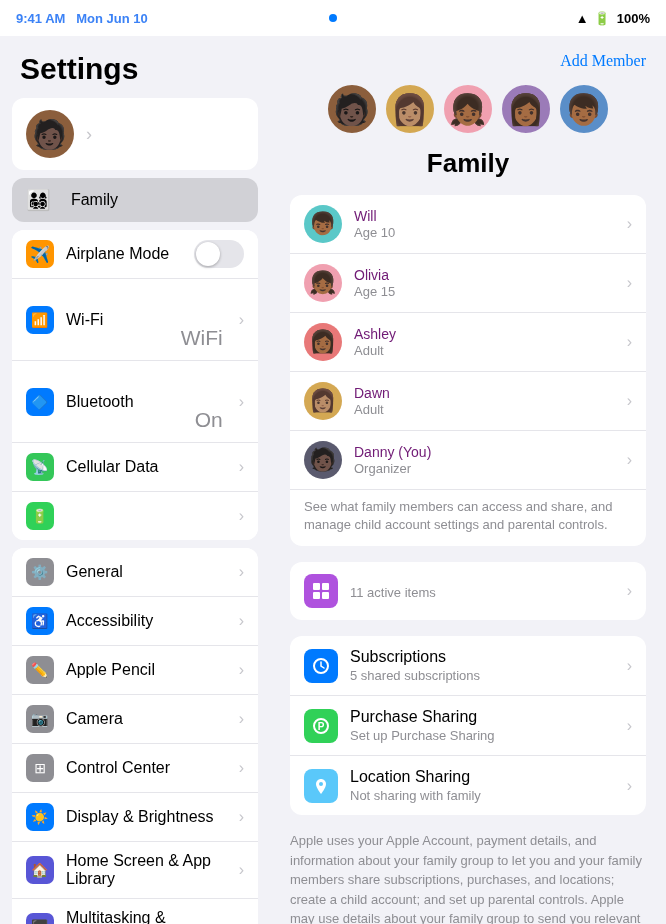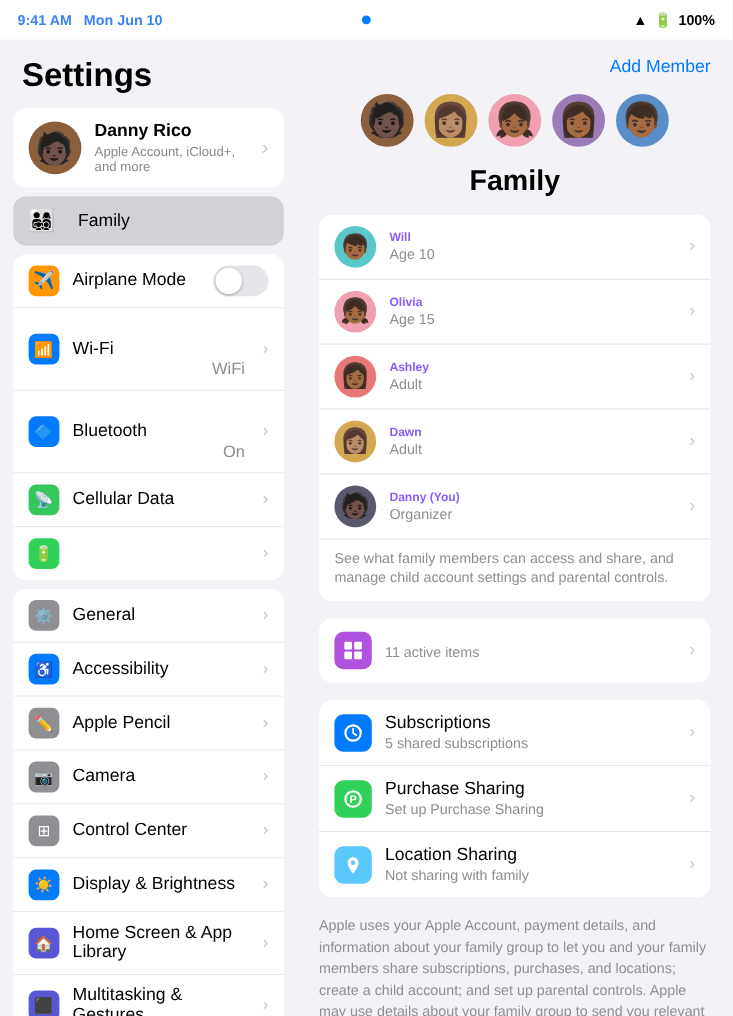--- a/index.html
+++ b/index.html
@@ -130,21 +130,21 @@
     .icon-green2 { background: #30d158; }
     .icon-gray { background: #8e8e93; }
     .icon-indigo { background: #5856d6; }
 
     .item-label {
       font-size: 16px;
       color: #000;
       flex: 1;
     }
     .item-value {
-      font-size: 15px;
+      font-size: 21px;
       color: #8e8e93;
       margin-top: 37px;
     }
 
     
     .toggle {
       width: 50px;
       height: 28px;
       background: #e5e5ea;
       border-radius: 14px;
@@ -179,20 +179,21 @@
       display: flex;
       justify-content: flex-end;
       margin-bottom: 12px;
     }
     .add-member-btn {
       color: #007aff;
       font-size: 16px;
       cursor: pointer;
       background: none;
       border: none;
+      font-family: Liberation Serif, serif;
     }
 
     
     .family-hero {
       display: flex;
       justify-content: center;
       gap: -8px;
       margin-bottom: 12px;
     }
     .hero-avatars {
@@ -252,23 +253,23 @@
       justify-content: center;
       flex-shrink: 0;
     }
     .ma-teal { background: #5AC8C8; }
     .ma-pink { background: #F0A0B0; }
     .ma-rose { background: #E87878; }
     .ma-gold { background: #D4A853; }
     .ma-dark { background: #5A5A6E; }
 
     .member-info .member-name {
-      font-size: 11px;
-      color: #8b5cf6;
-      font-weight: 700;
+      font-size: 14px;
+      color: #701a75;
+      font-weight: 400;
     }
     .member-info .member-role {
       font-size: 13px;
       color: #8e8e93;
       margin-top: 1px;
     }
     .member-chevron {
       margin-left: auto;
       color: #c7c7cc;
       font-size: 16px;
@@ -361,24 +362,20 @@
 
 <div class="main-container">
 
   <div class="sidebar">
     <div class="settings-title">Settings</div>
 
     <div class="profile-card">
       <div class="profile-avatar">
         <span style="font-size:28px;">🧑🏿</span>
       </div>
-      <div class="profile-info">
-        <div class="name">Danny Rico</div>
-        <div class="sub">Apple Account, iCloud+, and more</div>
-      </div>
       <span style="color:#c7c7cc;font-size:18px;">›</span>
     </div>
 
     <div class="sidebar-section">
       <div class="sidebar-item selected">
         <div class="family-avatars">
           <span style="font-size:20px;">👨‍👩‍👧‍👦</span>
         </div>
         <span class="item-label">Family</span>
       </div>

